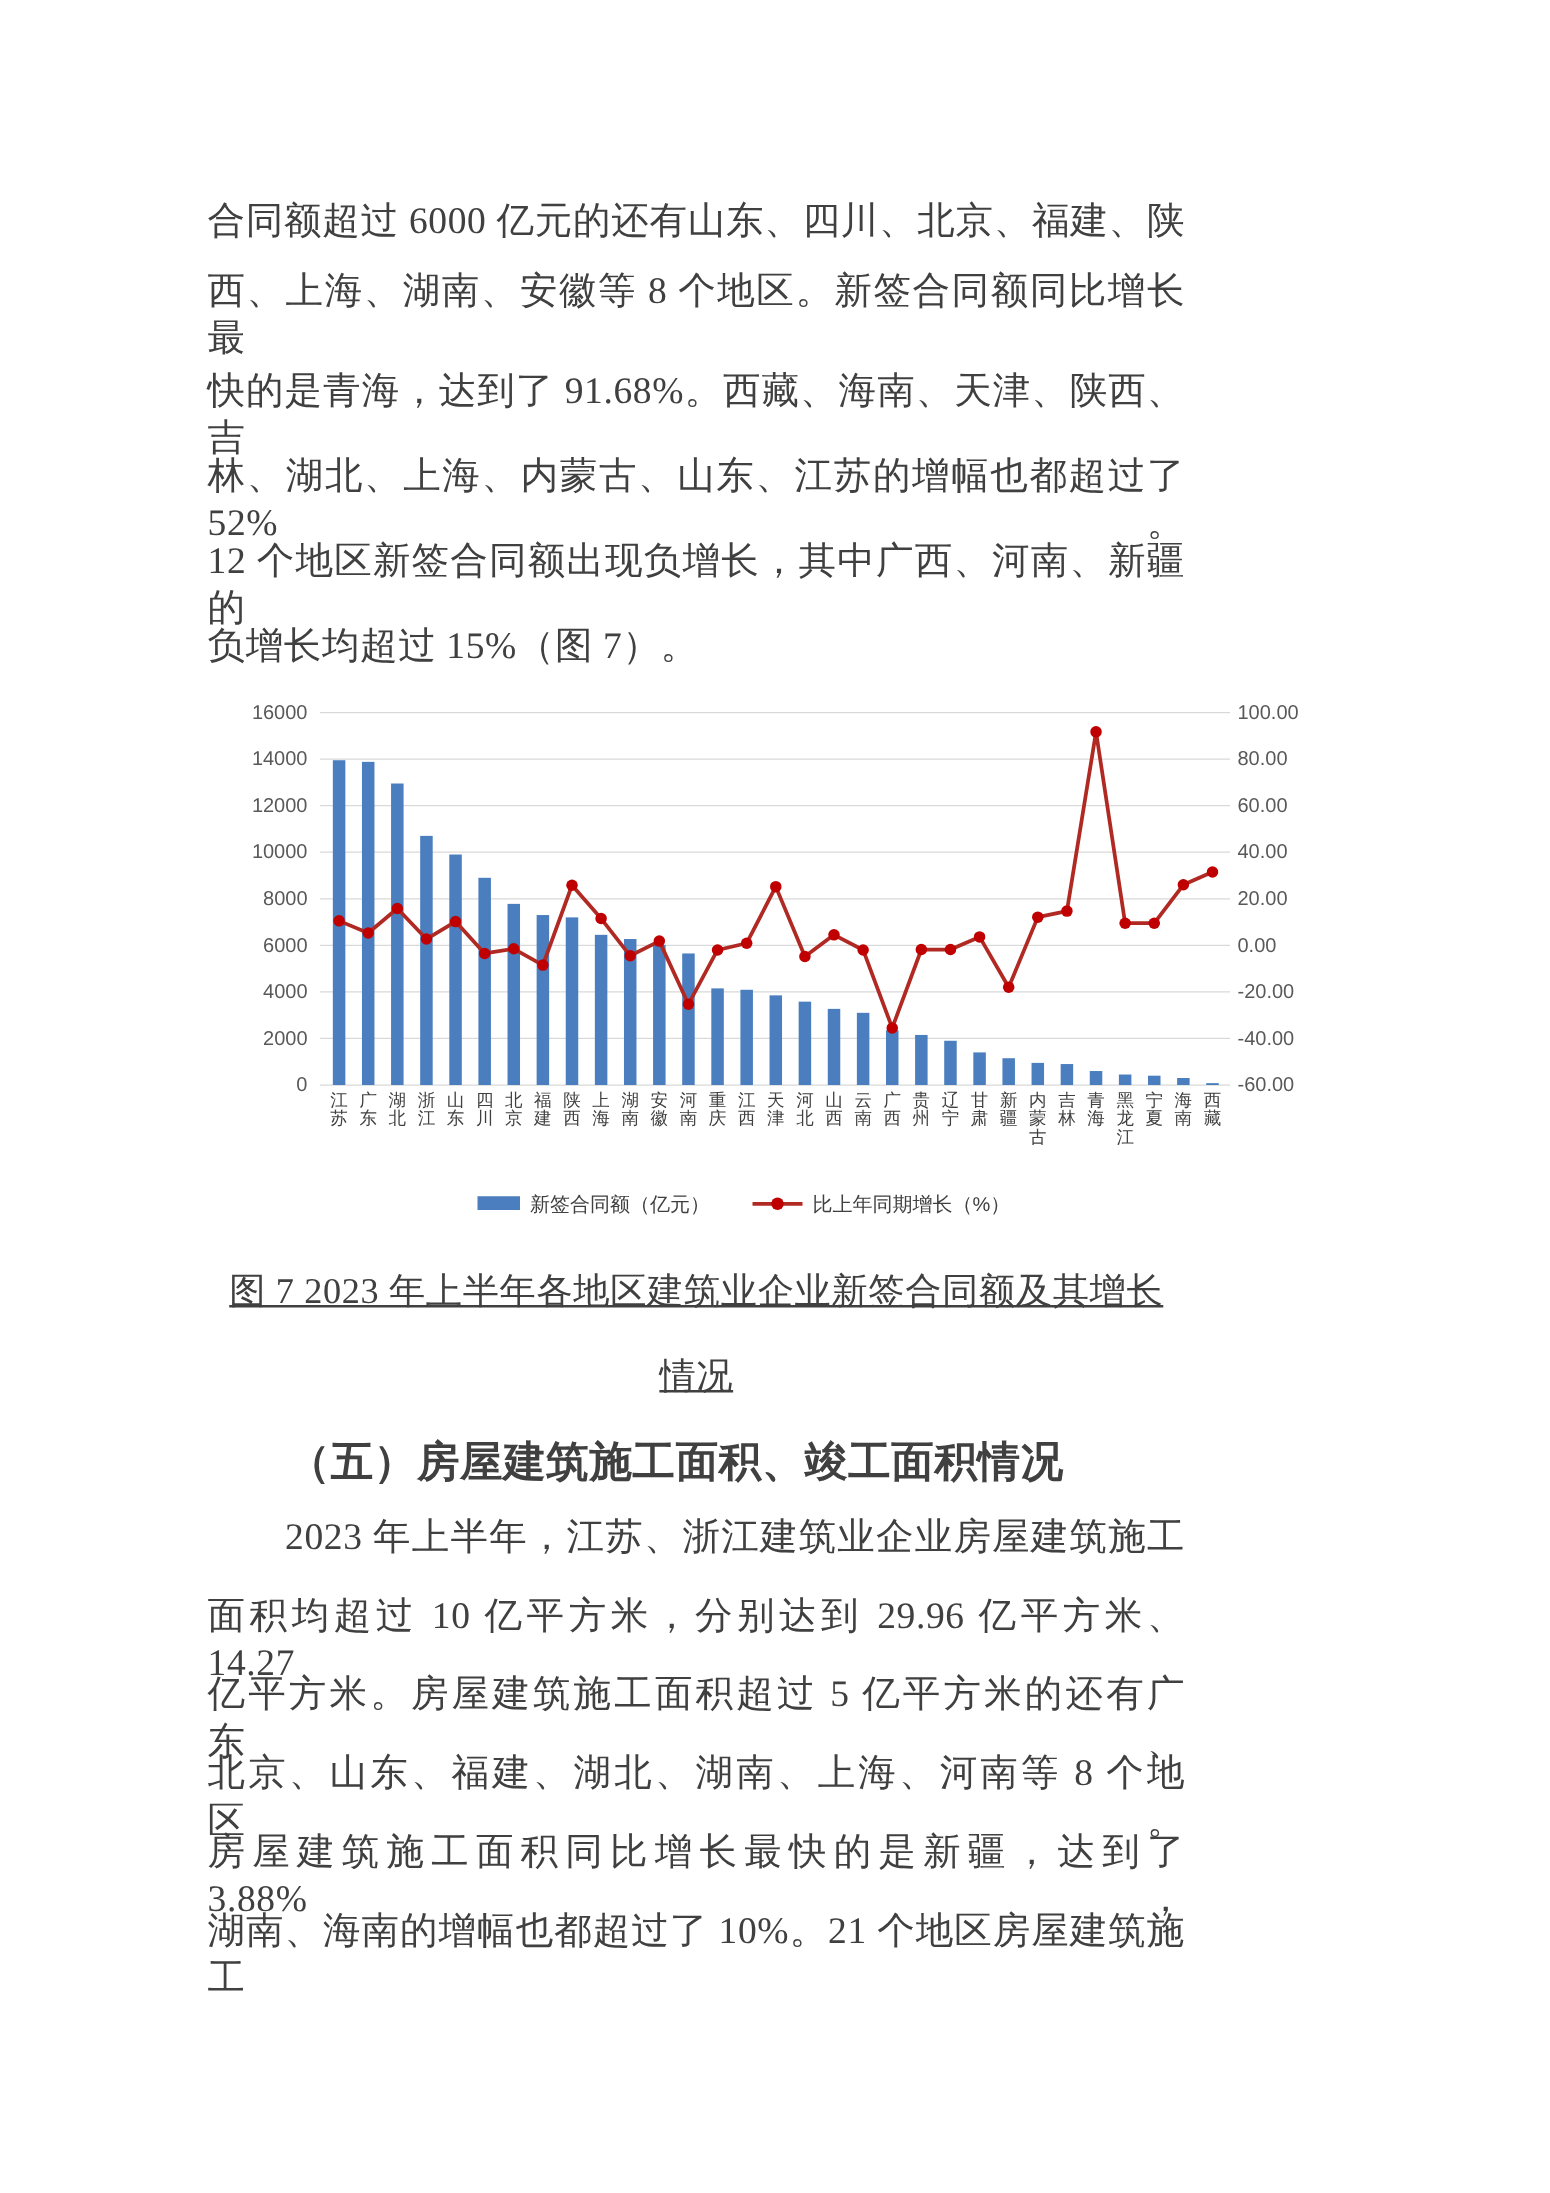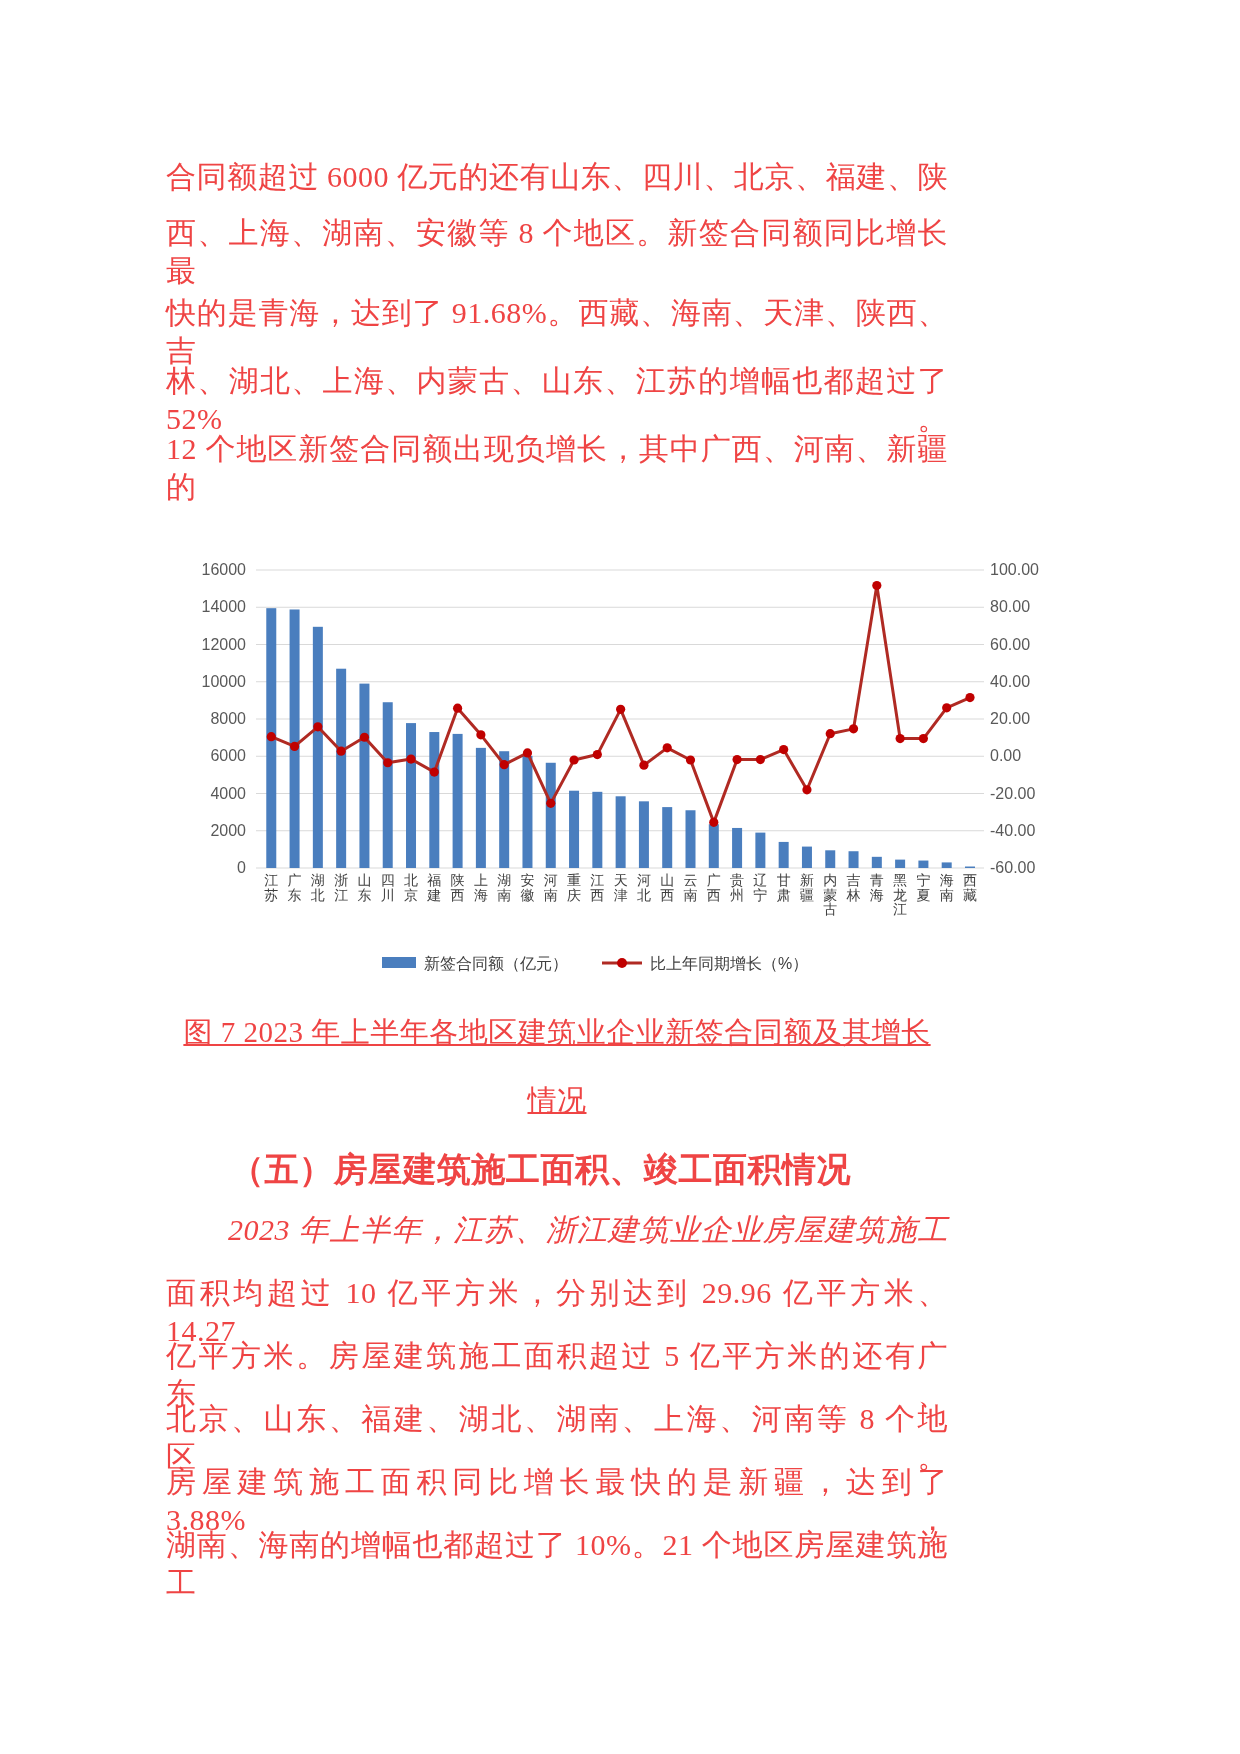--- a/index.html
+++ b/index.html
@@ -2,34 +2,34 @@
 <html><head>
 <meta charset="utf-8">
 <style>
   html,body{margin:0;padding:0;background:#888;}
   .page{
     position:relative;
     width:1240px;height:1754px;
     background:#ffffff;
     margin:0 auto;
     font-family:"Liberation Serif","DejaVu Serif",serif;
-    color:#ef4444;
+    color:#404040;
     overflow:hidden;
   }
   .tline{
     position:absolute;
     left:166px;width:782px;
     font-size:30px;line-height:38px;
     text-align:justify;
     text-align-last:justify;
     letter-spacing:0.5px;
     white-space:normal;
   }
   .tline.last{text-align-last:left;}
-  .tline.indent{text-indent:62px;font-style:italic;}
+  .tline.indent{text-indent:62px;}
   .caption{
     position:absolute;left:166px;width:782px;
     font-size:29px;text-align:center;letter-spacing:0.5px;text-decoration:underline;
   }
   .heading{
     position:absolute;left:230px;
     font-size:34px;font-weight:bold;letter-spacing:0.5px;
   }
   .chart-wrap{position:absolute;left:170px;top:495px;width:900px;height:500px;}
   svg text{font-family:"Liberation Sans","DejaVu Sans",sans-serif;}
@@ -37,20 +37,21 @@
 </head>
 <body>
 
 <div class="page">
 
   <div class="tline" style="top:158px">合同额超过 6000 亿元的还有山东、四川、北京、福建、陕</div>
   <div class="tline" style="top:214px">西、上海、湖南、安徽等 8 个地区。新签合同额同比增长最</div>
   <div class="tline" style="top:294px">快的是青海，达到了 91.68%。西藏、海南、天津、陕西、吉</div>
   <div class="tline" style="top:362px">林、湖北、上海、内蒙古、山东、江苏的增幅也都超过了 52%。</div>
   <div class="tline" style="top:430px">12 个地区新签合同额出现负增长，其中广西、河南、新疆的</div>
+  <div class="tline last" style="top:498px">负增长均超过 15%（图 7）。</div>
 
   <div class="chart-wrap">
     <svg id="chart-svg" width="900" height="500" viewBox="0 0 900 500">
         <g stroke="#D9D9D9" stroke-width="1">
           <line x1="86" x2="814" y1="373" y2="373"></line>
           <line x1="86" x2="814" y1="335.75" y2="335.75"></line>
           <line x1="86" x2="814" y1="298.5" y2="298.5"></line>
           <line x1="86" x2="814" y1="261.25" y2="261.25"></line>
           <line x1="86" x2="814" y1="224" y2="224"></line>
           <line x1="86" x2="814" y1="186.75" y2="186.75"></line>

